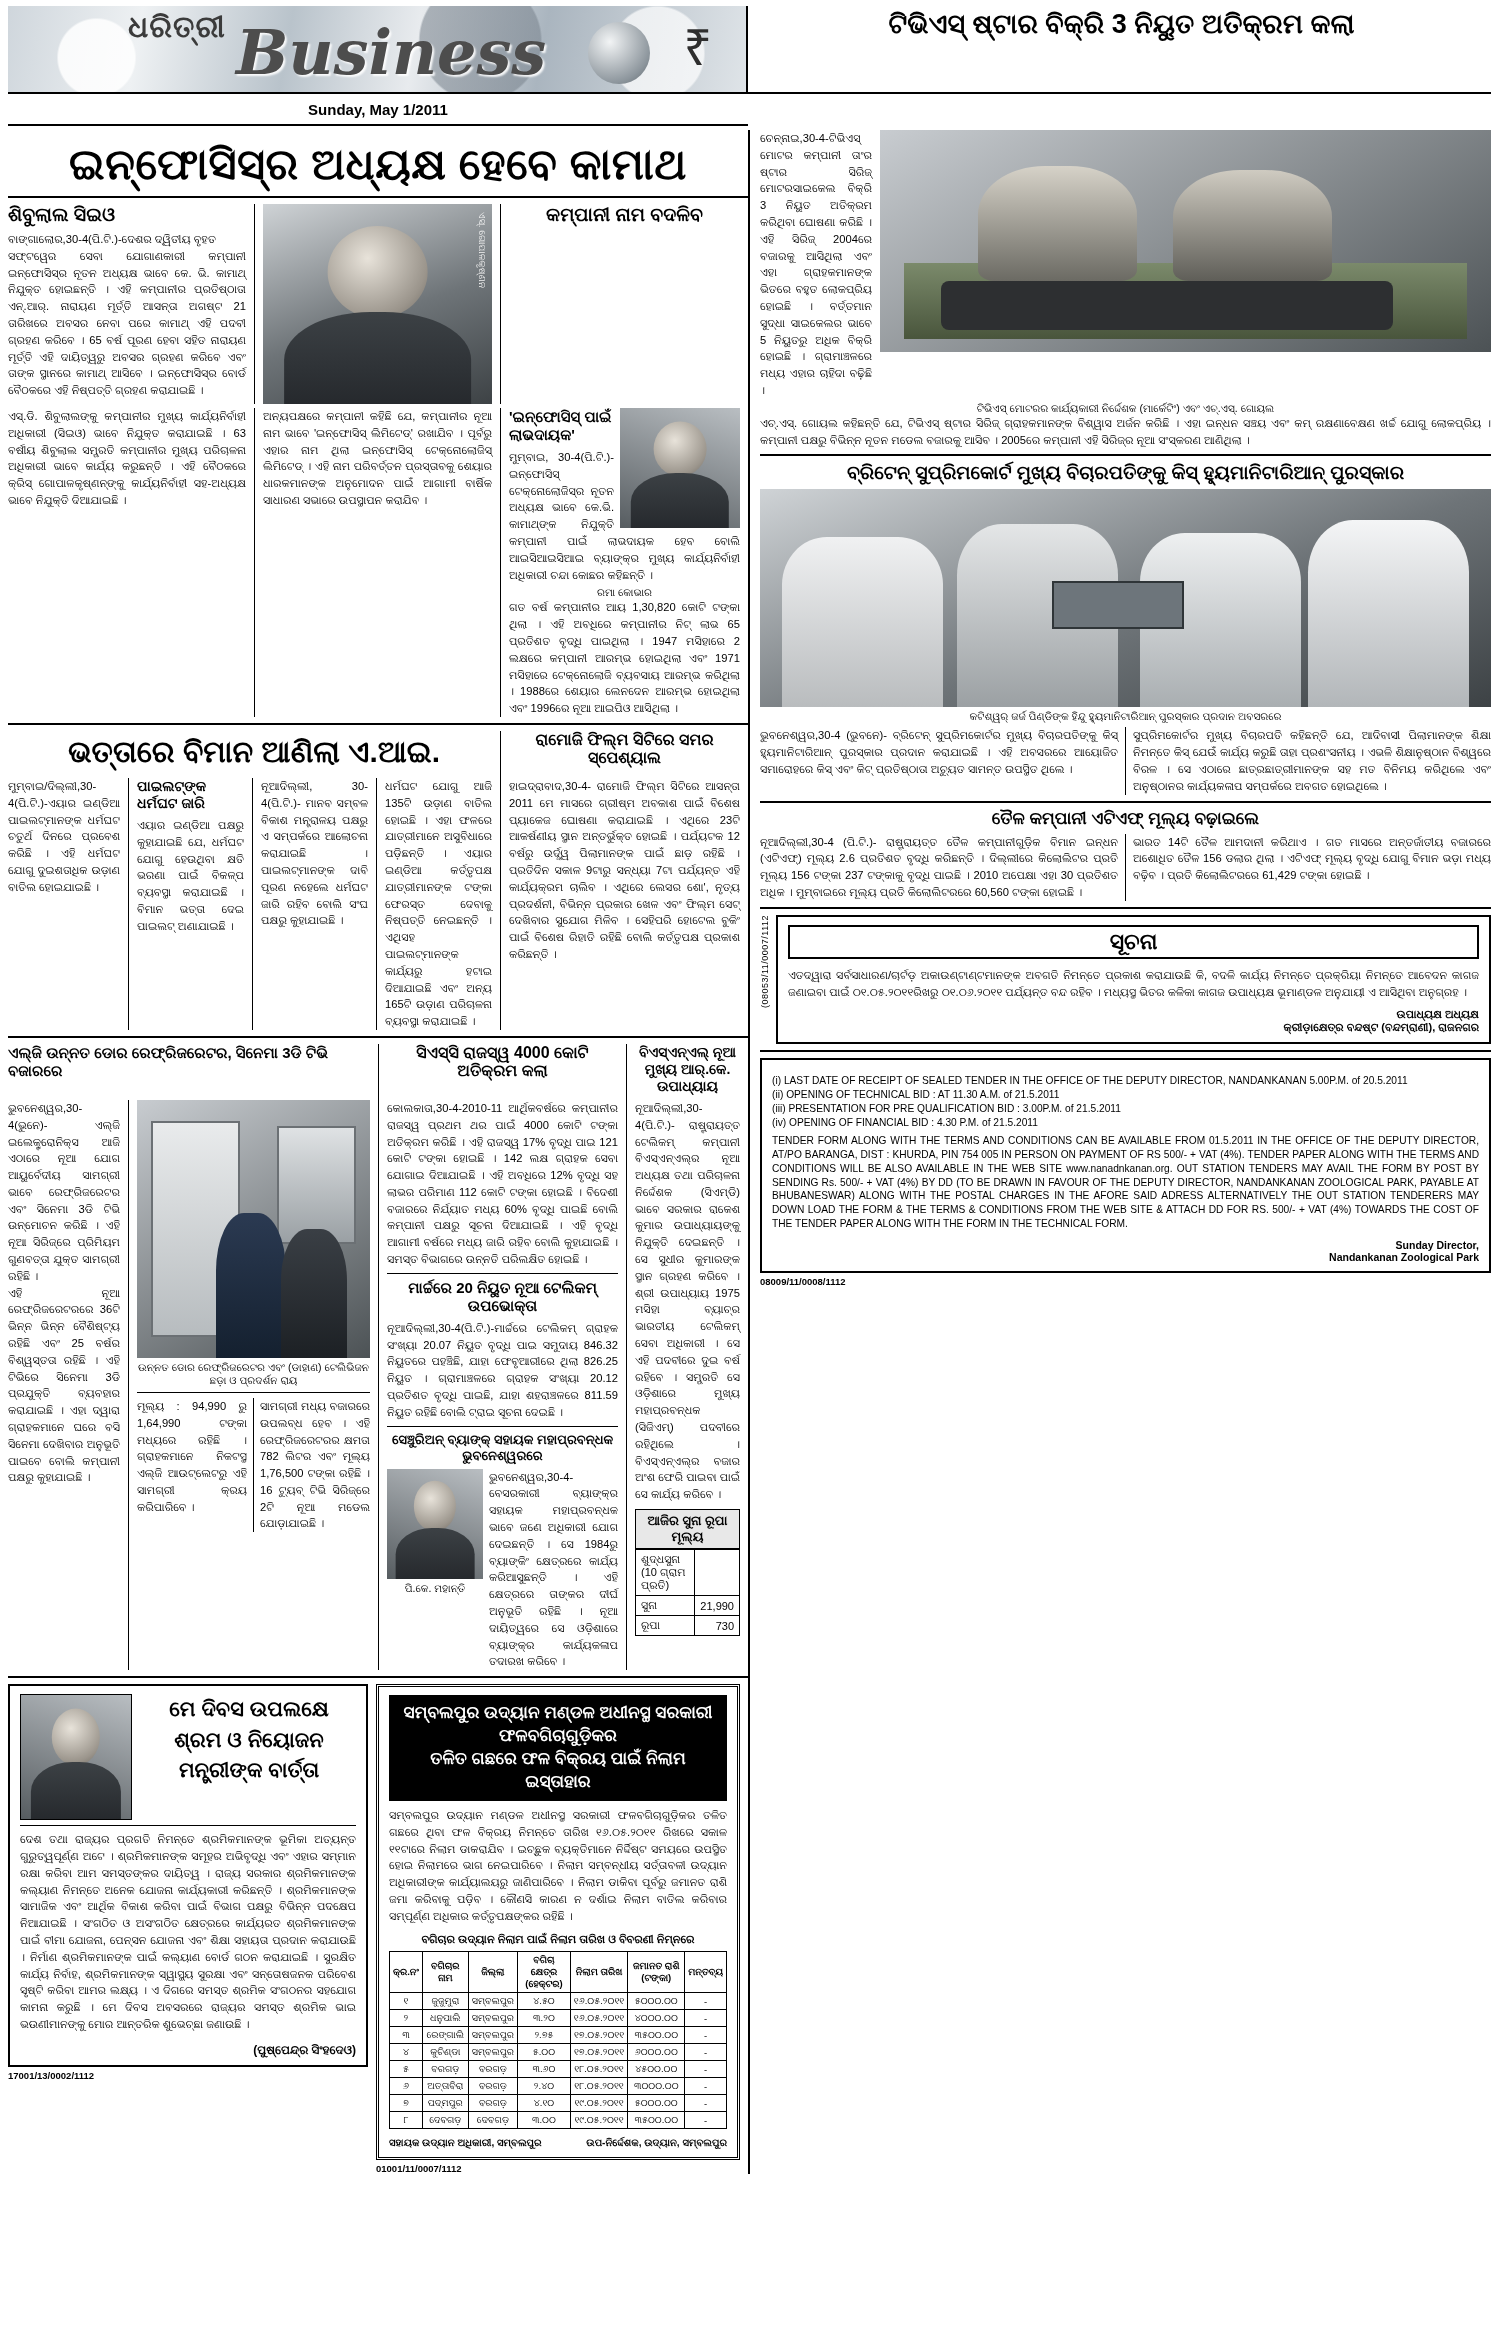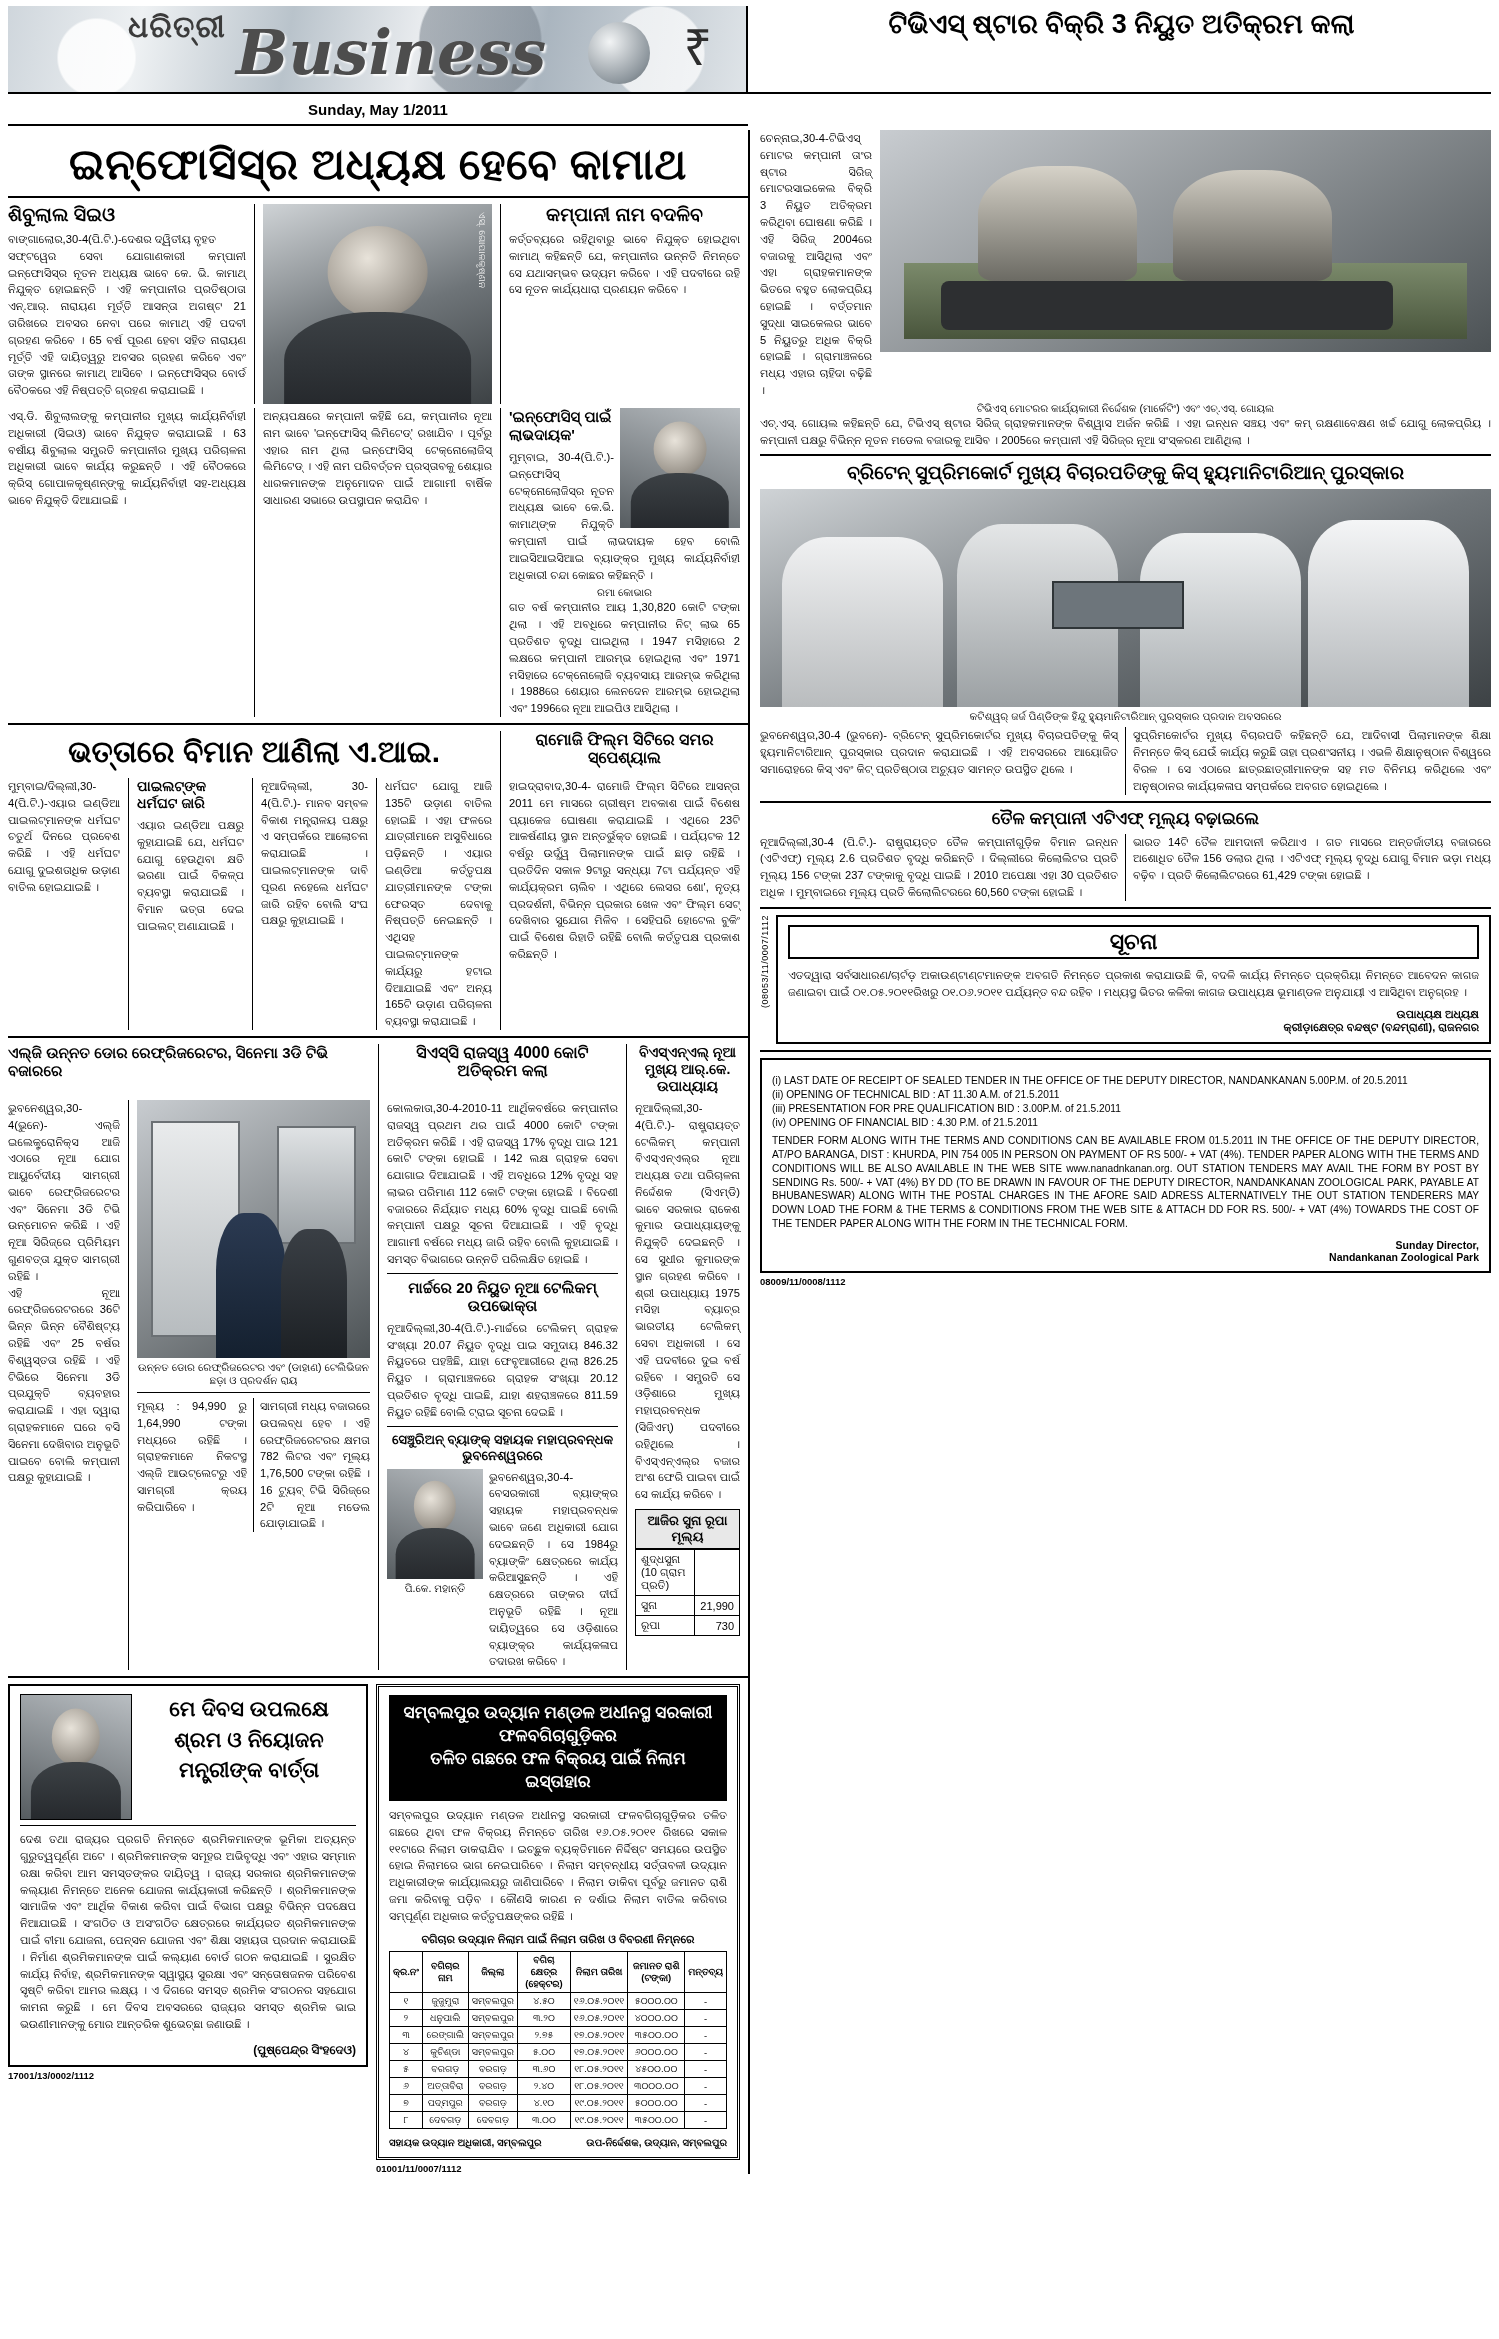--- a/index.html
+++ b/index.html
@@ -147,21 +147,20 @@
         </div>
         <div class="col vline" style="flex:0 0 246px;">
           <div class="photo p1" style="height:200px;">
             <div class="ph-face"></div>
               <div class="ph-body"></div>
             <div class="vtxt">ଏସ୍. ଗୋପାଳକୃଷ୍ଣନ</div>
           </div>
         </div>
         <div class="col vline" style="flex:0 0 248px;">
           <h3 class="subc">କମ୍ପାନୀ ନାମ ବଦଳିବ</h3>
-          <div class="or">କର୍ତ୍ତବ୍ୟରେ ରହିଥିବାରୁ ଭାବେ ନିଯୁକ୍ତ ହୋଇଥିବା କାମାଥ୍ କହିଛନ୍ତି ଯେ, କମ୍ପାନୀର ଉନ୍ନତି ନିମନ୍ତେ ସେ ଯଥାସମ୍ଭବ ଉଦ୍ୟମ କରିବେ । ଏହି ପଦବୀରେ ରହି ସେ ନୂତନ କାର୍ଯ୍ୟଧାରା ପ୍ରଣୟନ କରିବେ ।</div>
         </div>
       </div>
 
       <div class="cols" style="margin-top:4px;">
         <div class="col" style="flex:0 0 246px; padding-left:0;">
           <div class="or">ଏସ୍.ଡି. ଶିବୁଲାଲଙ୍କୁ କମ୍ପାନୀର ମୁଖ୍ୟ କାର୍ଯ୍ୟନିର୍ବାହୀ ଅଧିକାରୀ (ସିଇଓ) ଭାବେ ନିଯୁକ୍ତ କରାଯାଇଛି । 63 ବର୍ଷୀୟ ଶିବୁଲାଲ ସମ୍ପ୍ରତି କମ୍ପାନୀର ମୁଖ୍ୟ ପରିଚାଳନା ଅଧିକାରୀ ଭାବେ କାର୍ଯ୍ୟ କରୁଛନ୍ତି । ଏହି ବୈଠକରେ କ୍ରିସ୍ ଗୋପାଳକୃଷ୍ଣନ୍‌ଙ୍କୁ କାର୍ଯ୍ୟନିର୍ବାହୀ ସହ-ଅଧ୍ୟକ୍ଷ ଭାବେ ନିଯୁକ୍ତି ଦିଆଯାଇଛି ।</div>
         </div>
         <div class="col vline" style="flex:0 0 246px;">
           <div class="or">ଅନ୍ୟପକ୍ଷରେ କମ୍ପାନୀ କହିଛି ଯେ, କମ୍ପାନୀର ନୂଆ ନାମ ଭାବେ 'ଇନ୍‌ଫୋସିସ୍ ଲିମିଟେଡ୍' ରଖାଯିବ । ପୂର୍ବରୁ ଏହାର ନାମ ଥିଲା ଇନ୍‌ଫୋସିସ୍ ଟେକ୍‌ନୋଲୋଜିସ୍ ଲିମିଟେଡ୍ । ଏହି ନାମ ପରିବର୍ତ୍ତନ ପ୍ରସ୍ତାବକୁ ଶେୟାର ଧାରକମାନଙ୍କ ଅନୁମୋଦନ ପାଇଁ ଆଗାମୀ ବାର୍ଷିକ ସାଧାରଣ ସଭାରେ ଉପସ୍ଥାପନ କରାଯିବ ।</div>
         </div>

